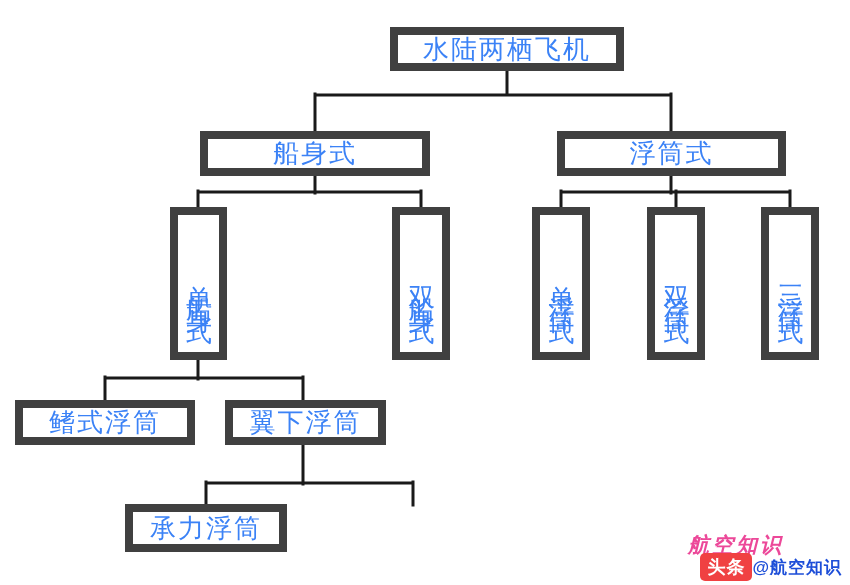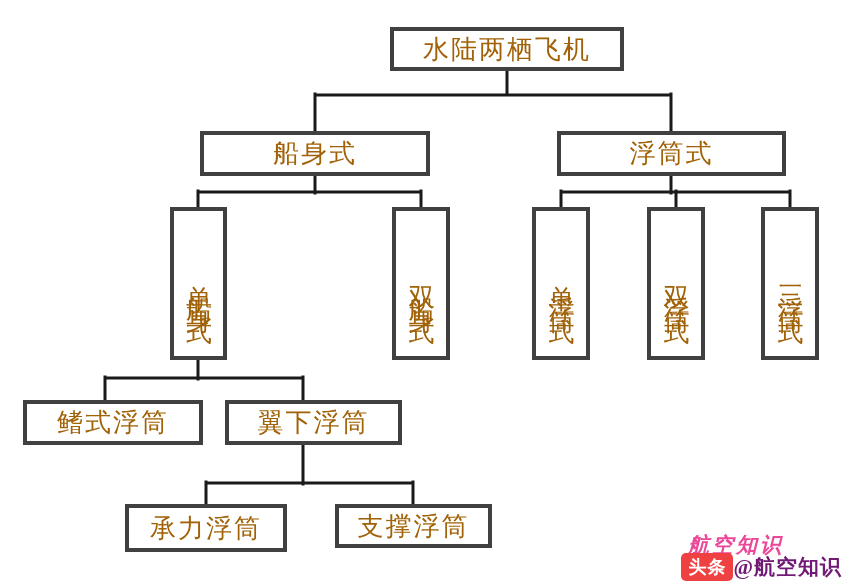--- a/index.html
+++ b/index.html
@@ -19,23 +19,23 @@
     position: absolute;
     left: 0;
     top: 0;
     width: 850px;
     height: 585px;
     pointer-events: none;
   }
   .node {
     position: absolute;
     box-sizing: border-box;
-    border: 4px solid #404040;
+    border: 8px solid #404040;
     background: #ffffff;
-    color: #a16207;
+    color: #3b82f6;
     display: flex;
     align-items: center;
     justify-content: center;
     font-size: 26px;
     letter-spacing: 2px;
     white-space: nowrap;
   }
   .node .vtext {
     writing-mode: vertical-rl;
     text-orientation: upright;
@@ -65,24 +65,24 @@
     color: #ffffff;
     font-family: "Liberation Sans", sans-serif;
     font-weight: bold;
     font-size: 18px;
     line-height: 1;
     padding: 5px 7px;
     border-radius: 5px;
     letter-spacing: 1px;
   }
   .footer .handle {
-    color: #701a75;
-    font-family: Liberation Serif, serif;
+    color: #1d4ed8;
+    font-family: Liberation Sans, sans-serif;
     font-weight: bold;
-    font-size: 21px;
+    font-size: 17px;
     letter-spacing: 1px;
   }
 </style>
 </head>
 <body>
 
 <div class="canvas">
 
   <svg class="connectors" viewBox="0 0 850 585" xmlns="http://www.w3.org/2000/svg">
     <path d="M507 70 L507 95 M315 95 L671 95 M315 94 L315 132 M671 94 L671 132
@@ -111,27 +111,26 @@
   </div>
 
   <div class="node" style="left:647px; top:207px; width:58px; height:153px;">
     <span class="vtext">双浮筒式</span>
   </div>
 
   <div class="node" style="left:761px; top:207px; width:58px; height:153px;">
     <span class="vtext">三浮筒式</span>
   </div>
 
-  <div class="node" style="left:15px; top:400px; width:180px; height:45px;margin-left:8px;">鳍式浮筒</div>
+  <div class="node" style="left:15px; top:400px; width:180px; height:45px;">鳍式浮筒</div>
 
-  <div class="node" style="left:225px; top:400px; width:177px; height:45px;">翼下浮筒</div>
+  <div class="node" style="left:225px; top:400px; width:161px; height:45px;">翼下浮筒</div>
 
   <div class="node" style="left:125px; top:504px; width:162px; height:48px;">承力浮筒</div>
 
-  <div class="node" style="left:335px; top:504px; width:157px; height:44px;">支撑浮筒</div>
 
   <div class="watermark">航空知识</div>
 
   <div class="footer">
     <span class="logo">头条</span>
     <span class="handle">@航空知识</span>
   </div>
 
 </div>
 

